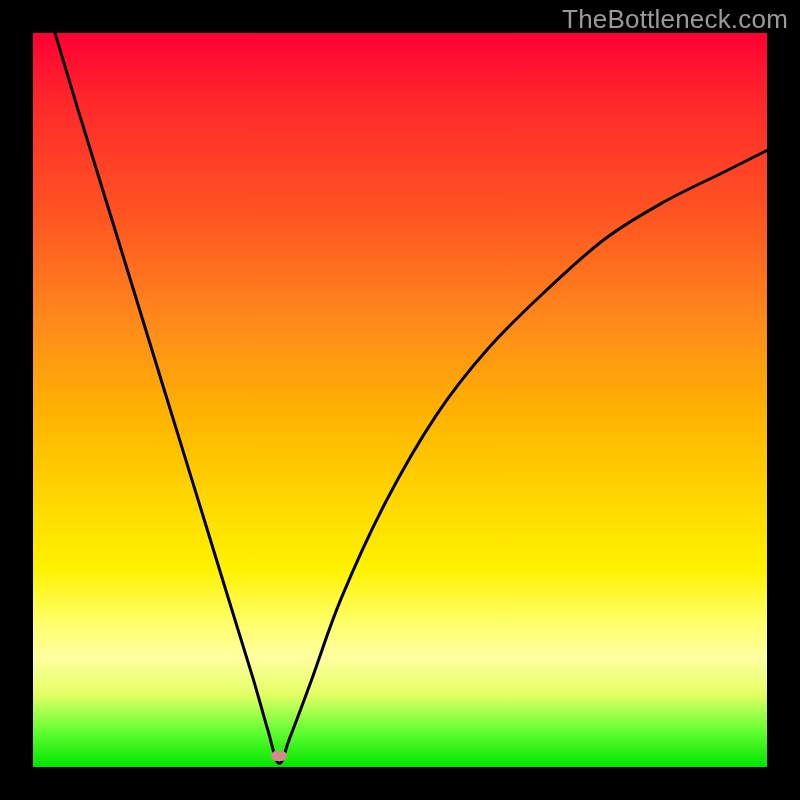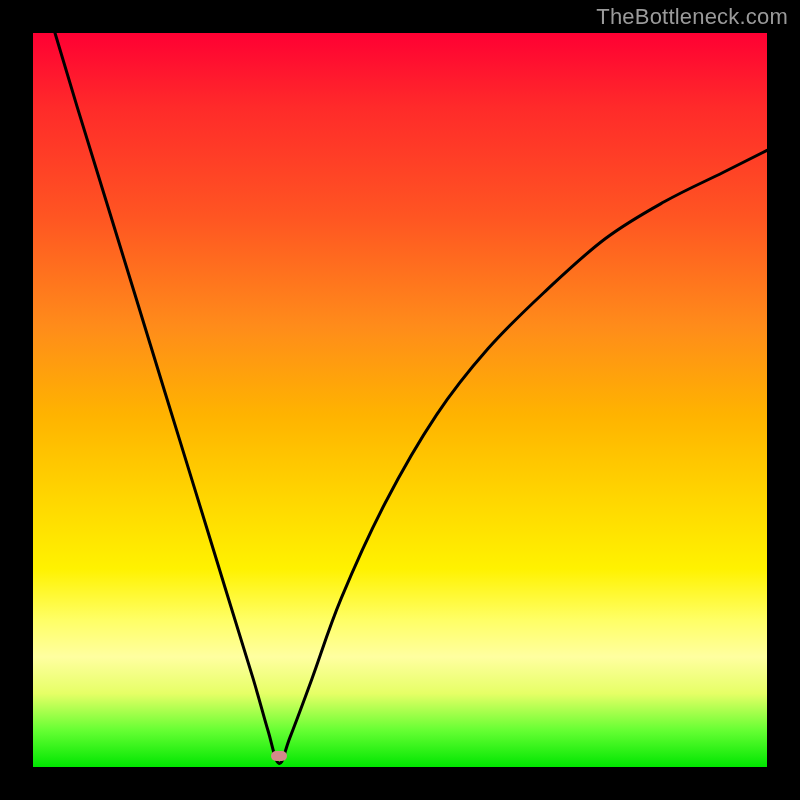--- a/index.html
+++ b/index.html
@@ -52,21 +52,21 @@
     width: 16px;
     height: 10px;
     border-radius: 5px;
     background: #d48a8a;
   }
   .watermark {
     position: absolute;
     top: 4px;
     right: 12px;
     color: #9a9a9a;
-    font-size: 22px;
+    font-size: 26px;
     letter-spacing: 0.2px;
     font-weight: 400;
   }
 </style>
 </head>
 <body>
 
 <div class="frame">
 
   <div class="plot-area">

